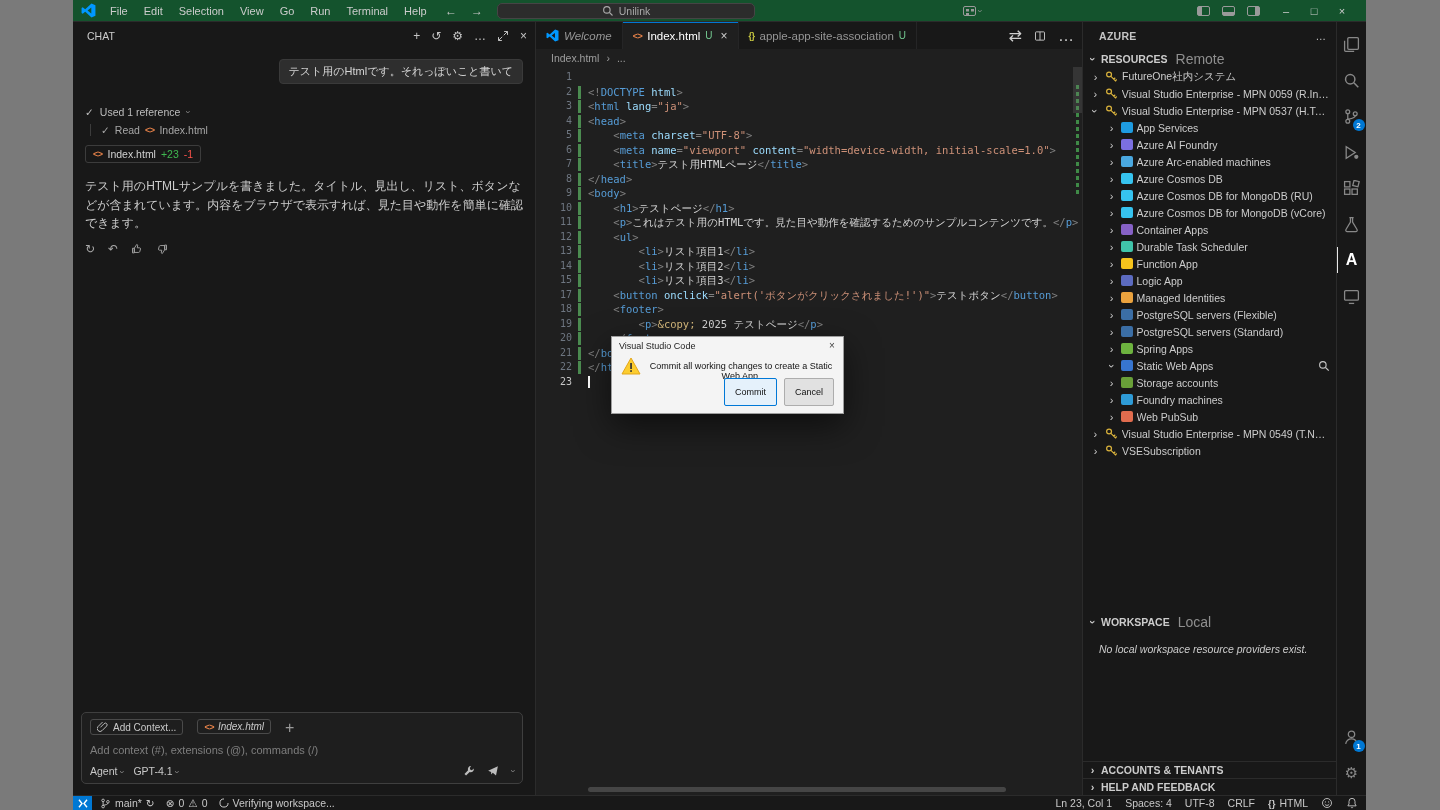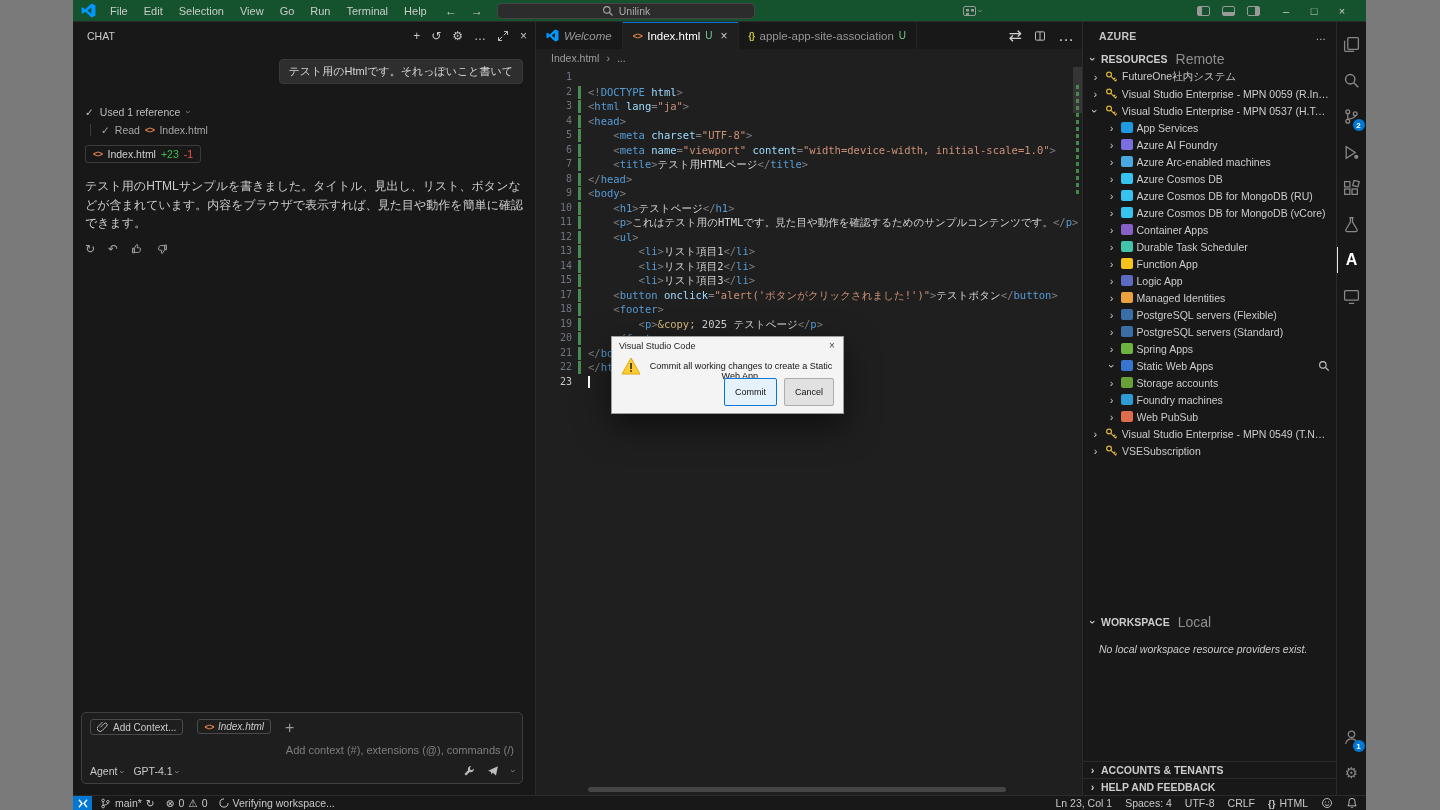--- a/index.html
+++ b/index.html
@@ -50,21 +50,21 @@
   .plus-green { color:#3fb950;text-align:right; } .minus-red { color:#f85149; }
   .resp { margin-top:14px; line-height:1.55; color:#cccccc; font-size:12px; }
   .resp-actions { display:flex; gap:13px; margin-top:9px; color:#a8a8a8; font-size:12px; align-items:center; }
   .chat-input { position:absolute; left:8px; right:12px; bottom:11px; background:#1e1e1e;
     border:1px solid #3f3f3f; border-radius:5px; padding:6px 8px; }
   .ci-row1 { display:flex; align-items:flex-start; gap:14px; }
   .chip { display:inline-flex; align-items:center; gap:4px; border:1px solid #4a4a4a; border-radius:3px;
     padding:1px 6px; font-size:10px; color:#c9c9c9; }
   .chip.italic .chip-txt { font-style:italic; }
   .ci-input { width:100%; background:transparent; border:0; outline:0; color:#cccccc; font-size:11px;
-    margin-top:7px; font-family:inherit;text-align:right; }
+    margin-top:7px; font-family:inherit; }
   .ci-input::placeholder { color:#7e7e7e; }
   .ci-row3 { display:flex; align-items:center; gap:10px; margin-top:7px; font-size:10.5px; color:#c9c9c9; }
   .ci-right { margin-left:auto; display:flex; align-items:center; gap:12px; color:#bdbdbd; }
   .chev-sm { font-size:9px; color:#9a9a9a; display:inline-block; transform:rotate(90deg); }
 
   
   .editor { flex:1; min-width:0; display:flex; flex-direction:column; background:#1f1f1f; position:relative; }
   .tabbar { height:27px; background:#181818; display:flex; position:relative; flex:0 0 auto; }
   .tab { display:flex; align-items:center; gap:5px; padding:0 10px; font-size:11.5px; color:#969696;
     background:#181818; border-right:1px solid #252526; }

